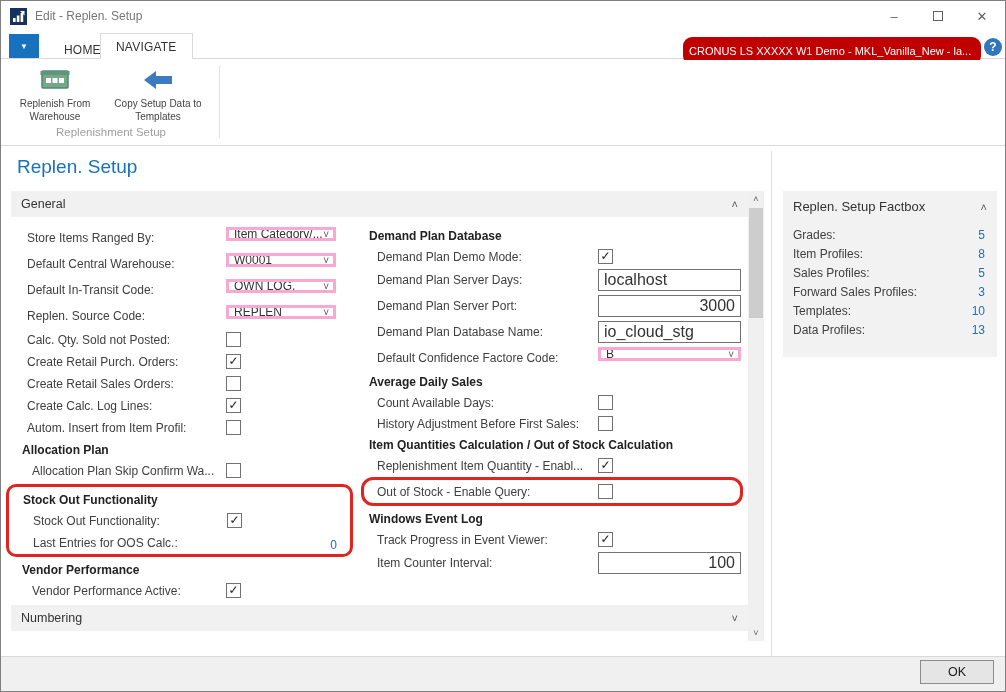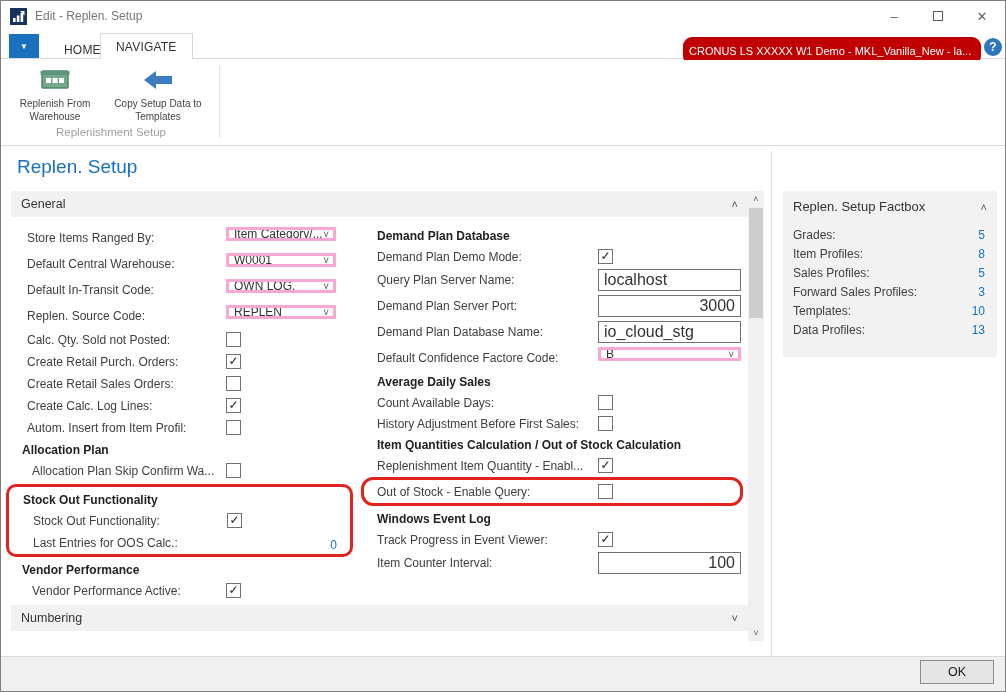--- a/index.html
+++ b/index.html
@@ -45,21 +45,21 @@
   .col-right { left:356px; width:378px; }
   .field-row { position:relative; }
   .row-combo, .row-text { height:26px; }
   .row-checkbox, .row-heading, .row-value { height:21px; }
   .col-left .row-checkbox { height:22px; }
   .field-label { position:absolute; top:50%; transform:translateY(-50%); font-size:12px; color:#404040; white-space:nowrap; }
   .col-left  .field-label { left:16px; }
   .col-right .field-label { left:10px; }
   .row-heading .field-label { font-weight:bold; color:#222; }
   .col-left  .row-heading .field-label { left:11px; }
-  .col-right .row-heading .field-label { left:10px; }
+  .col-right .row-heading .field-label { left:2px; }
   .col-left  .indent .field-label { left:21px; }
   .ctrl { position:absolute; top:0; height:100%; }
   .col-left  .ctrl { left:215px; width:110px; }
   .col-right .ctrl { left:231px; width:143px; }
   .combo { position:relative; top:2px; height:14px; border:3px solid #f9a8d4; background:#fff; display:flex; align-items:center; padding:0 18px 0 5px; font-size:12px; color:#333; white-space:nowrap; overflow:hidden; }
   .combo .chevron-sm { position:absolute; right:4px; color:#555; font-size:10px; }
   .text-input { position:relative; top:2px; height:22px; width:100%; border:1px solid #717171; font-family:"Liberation Sans",sans-serif; font-size:16px; padding:0 5px; color:#333; background:#fff; }
   .text-input.right { text-align:right; }
   .checkbox { position:relative; top:3px; width:15px; height:15px; border:1px solid #717171; background:#fff; font-size:12px; line-height:13px; text-align:center; color:#222; }
   .value-ctrl { text-align:right; }
@@ -263,21 +263,21 @@
         <div class="field-row row-heading">
           <span class="field-label">Demand Plan Database</span>
         </div>
         <div class="field-row row-checkbox indent">
           <span class="field-label">Demand Plan Demo Mode:</span>
           <div class="ctrl">
             <div class="checkbox">✓</div>
           </div>
         </div>
         <div class="field-row row-text indent">
-          <span class="field-label">Query Plan Server Name:</span>
+          <span class="field-label">Demand Plan Server Days:</span>
           <div class="ctrl"><input type="text" class="text-input" value="localhost" style=""></div>
         </div>
         <div class="field-row row-text indent">
           <span class="field-label">Demand Plan Server Port:</span>
           <div class="ctrl"><input type="text" class="text-input right" value="3000" style=""></div>
         </div>
         <div class="field-row row-text indent">
           <span class="field-label">Demand Plan Database Name:</span>
           <div class="ctrl"><input type="text" class="text-input" value="io_cloud_stg" style=""></div>
         </div>

